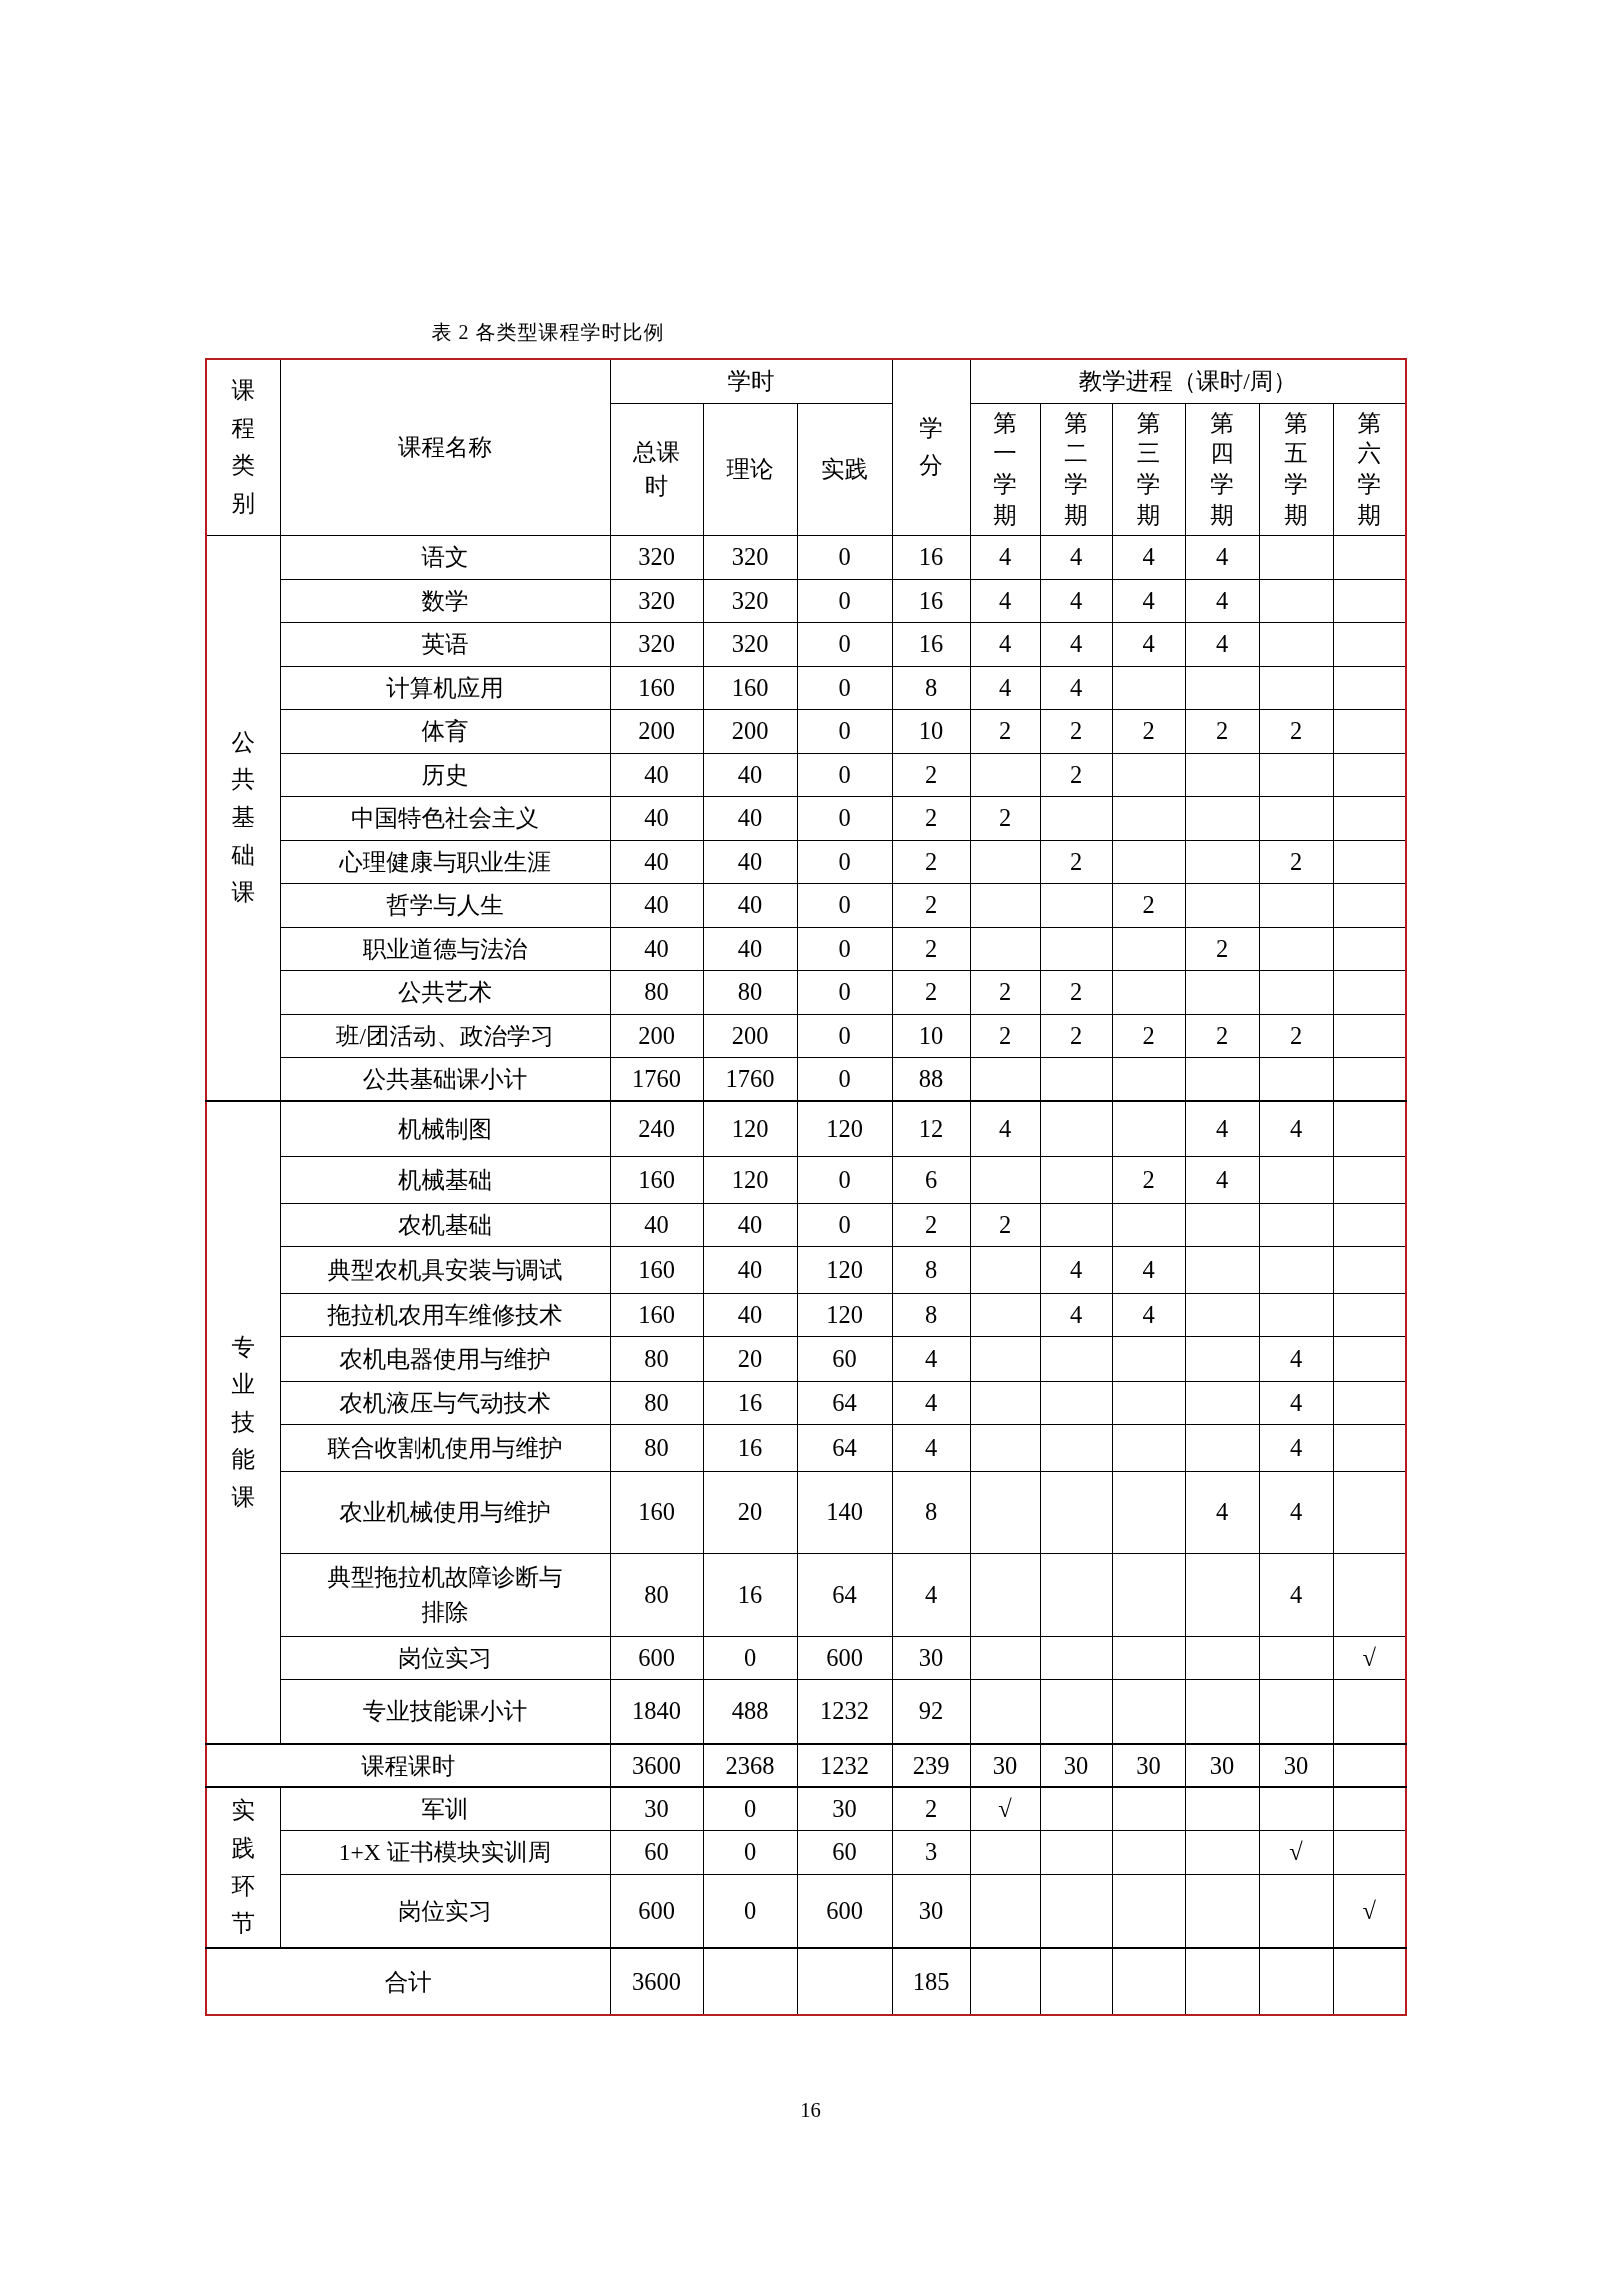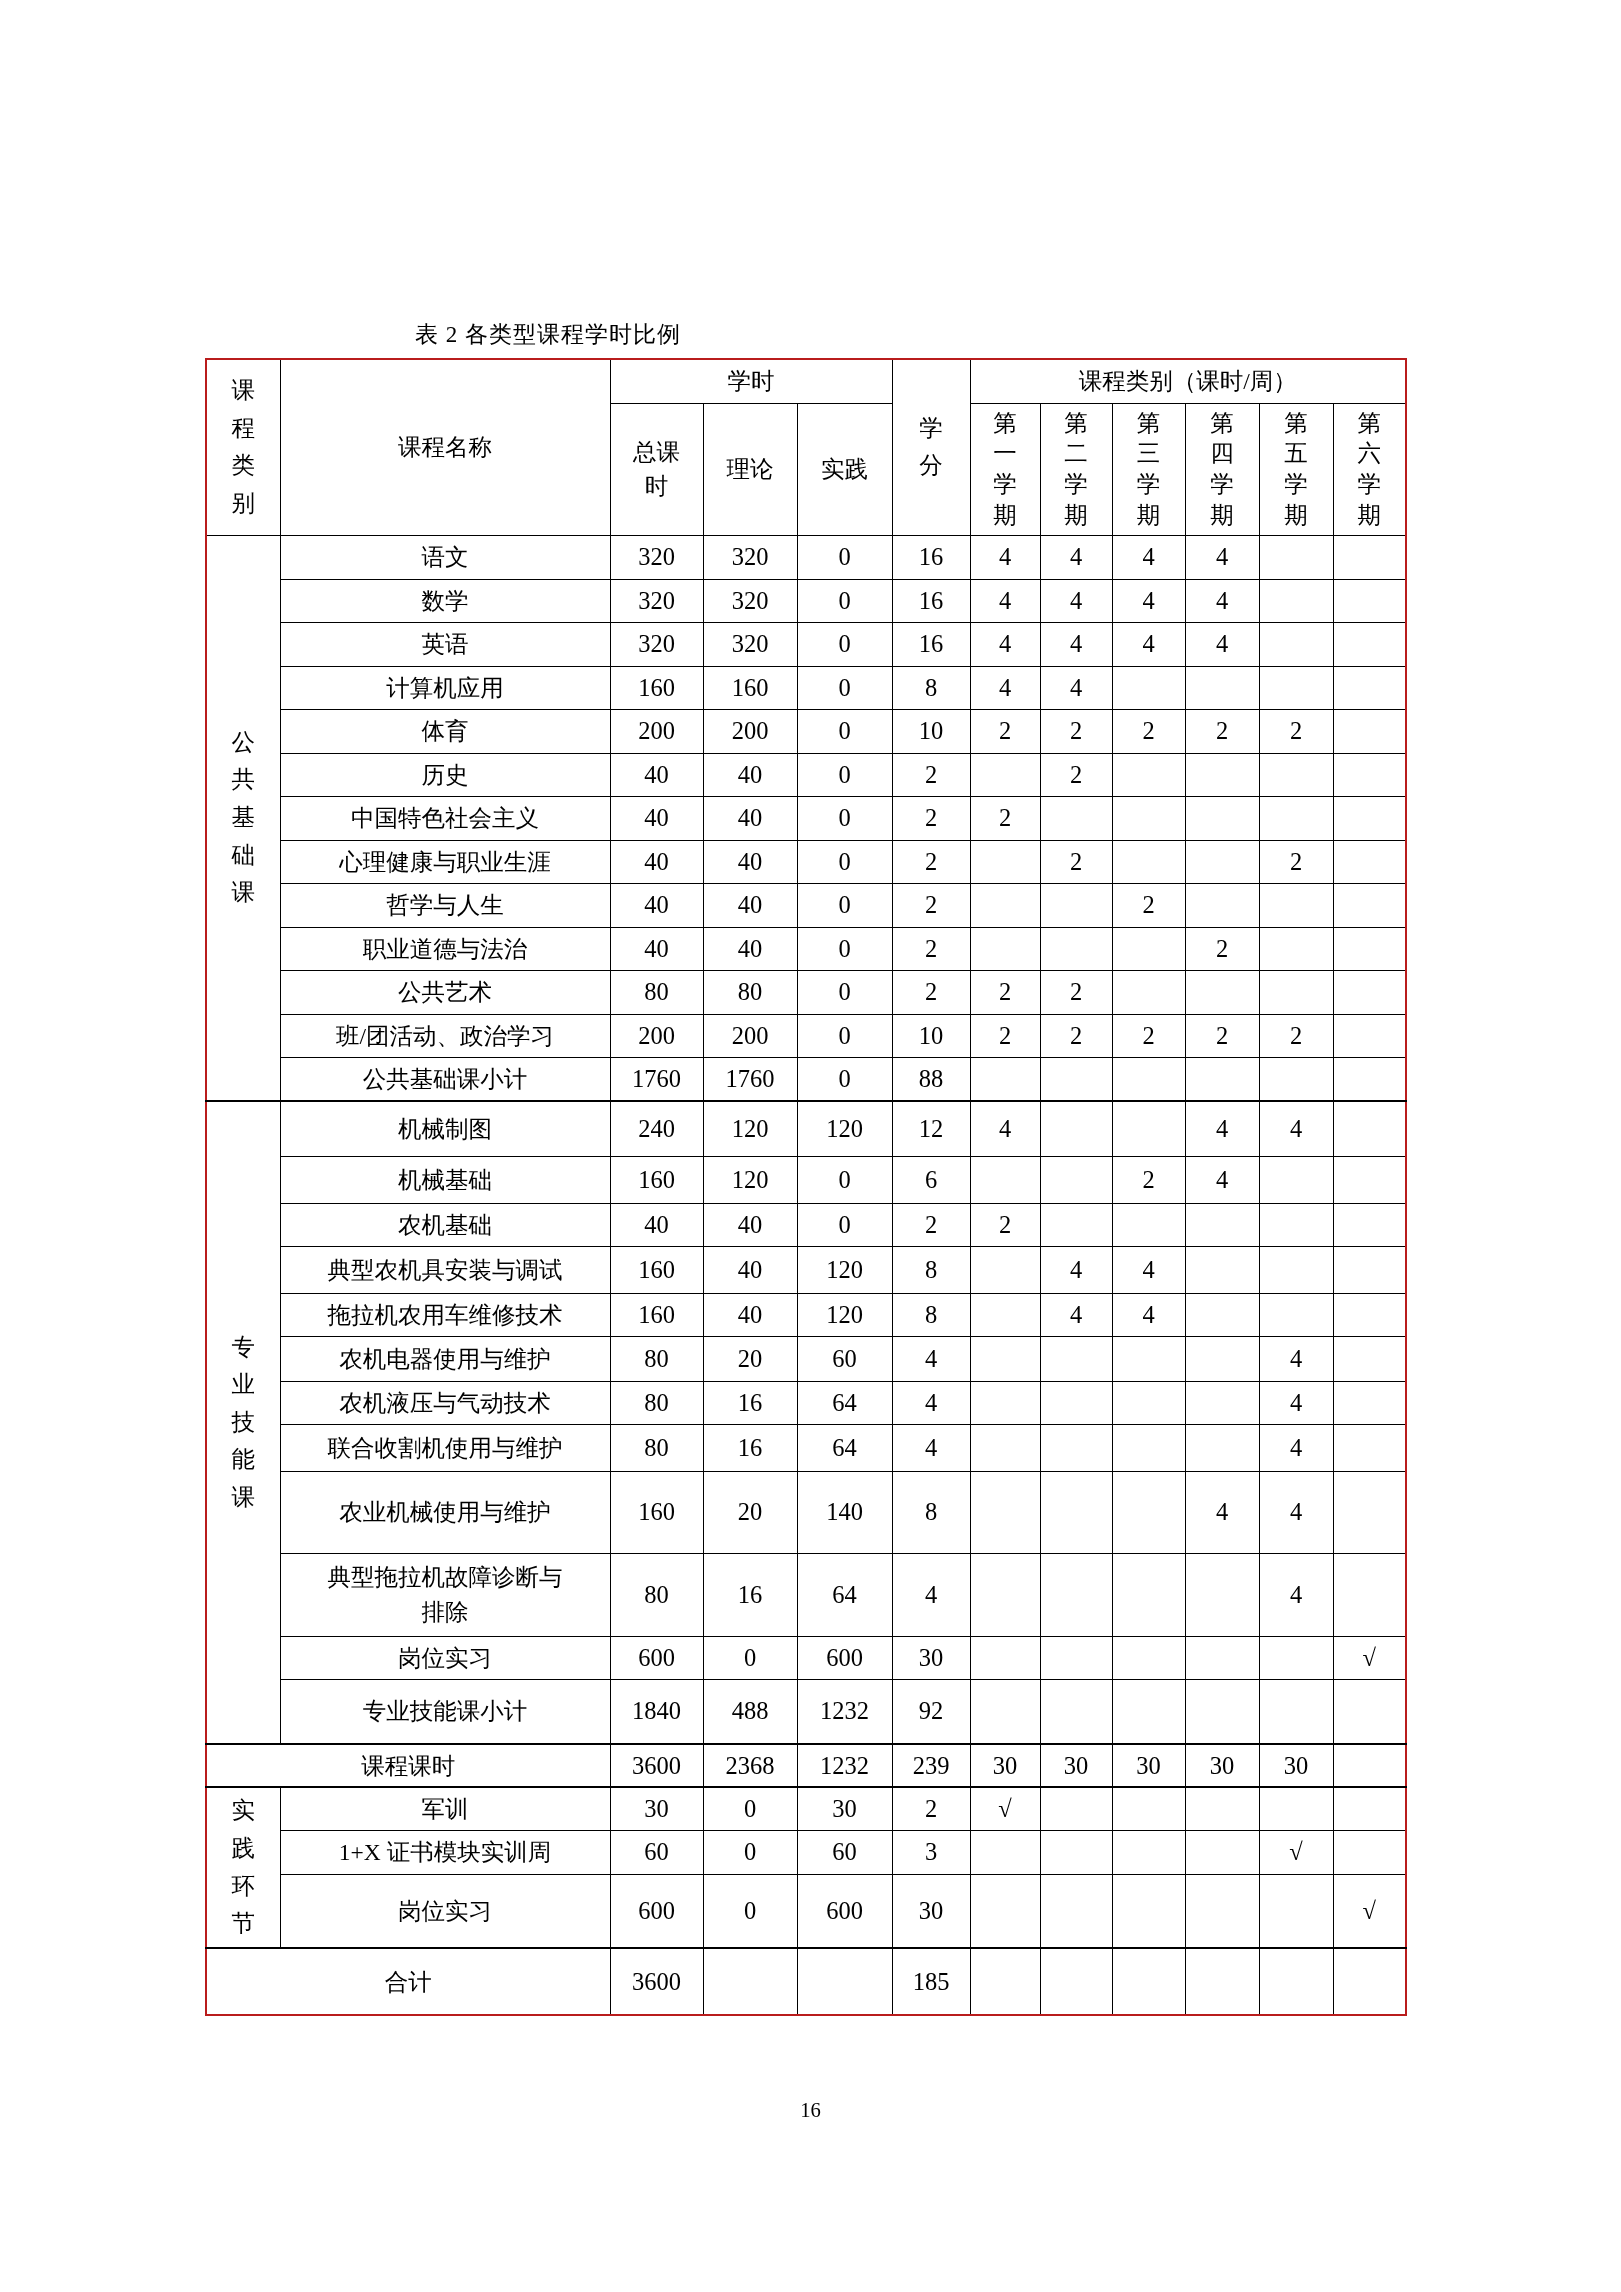--- a/index.html
+++ b/index.html
@@ -3,21 +3,21 @@
 <meta charset="utf-8">
 <style>
   html,body{margin:0;padding:0;background:#ffffff;}
   body{
     width:1621px;height:2293px;position:relative;
     font-family:"Liberation Serif","DejaVu Serif",serif;
     color:#000;
   }
   .page-title{
     position:absolute;left:205px;top:319px;width:686px;
-    text-align:center;font-size:23px;letter-spacing:1px;
+    text-align:center;font-size:20px;letter-spacing:1px;
   }
   table.curriculum{
     position:absolute;left:205px;top:358px;
     width:1200px;border-collapse:collapse;table-layout:fixed;
     border:2px solid #b91c1c;
   }
   table.curriculum th,table.curriculum td{
     border:1px solid #000;
     text-align:center;vertical-align:middle;
     font-size:23.5px;font-weight:normal;
@@ -57,21 +57,21 @@
     <col style="width:74px">
       <col style="width:74px">
       <col style="width:73px">
   </colgroup>
   <thead>
     <tr style="height:44px">
       <th rowspan="2"><span class="vtext">课程类别</span></th>
       <th rowspan="2">课程名称</th>
       <th colspan="3">学时</th>
       <th rowspan="2"><span class="vtext">学分</span></th>
-      <th colspan="6">课程类别（课时/周）</th>
+      <th colspan="6">教学进程（课时/周）</th>
     </tr>
     <tr style="height:132px">
       <th><span class="wrap2">总课时</span></th>
       <th>理论</th>
       <th>实践</th>
       <th><span class="vtext sem">第一学期</span></th>
       <th><span class="vtext sem">第二学期</span></th>
       <th><span class="vtext sem">第三学期</span></th>
       <th><span class="vtext sem">第四学期</span></th>
       <th><span class="vtext sem">第五学期</span></th>

